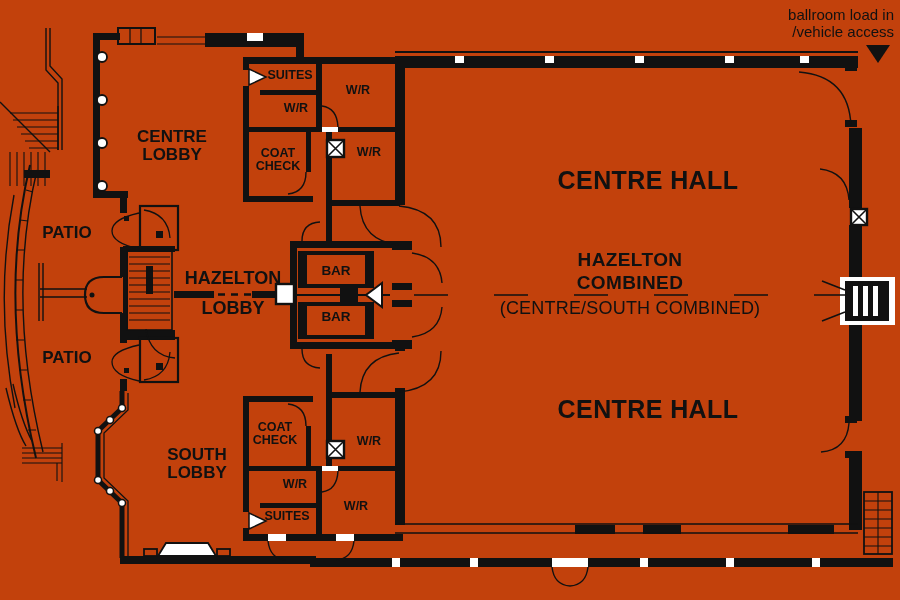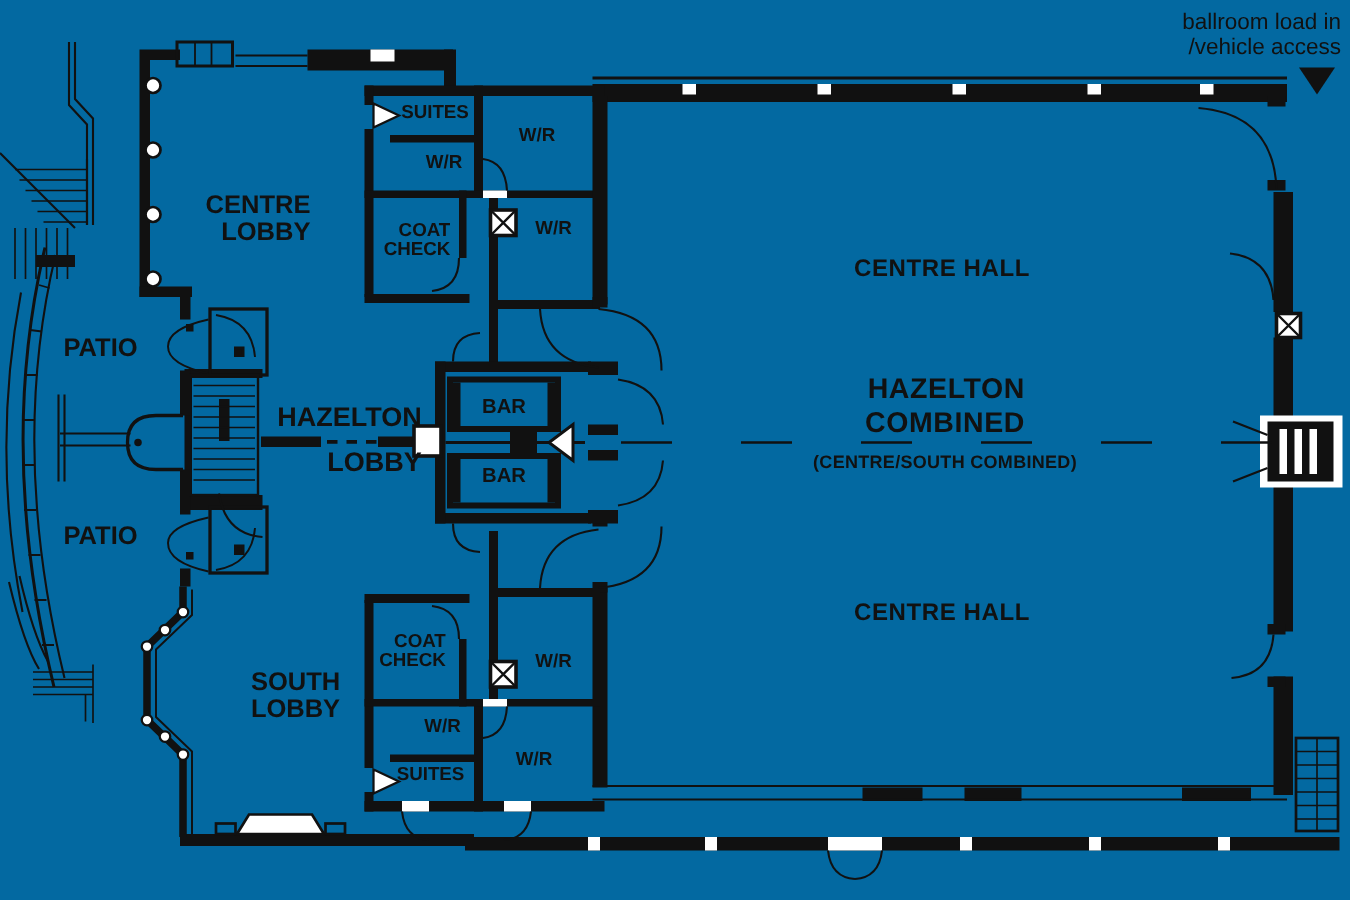--- a/index.html
+++ b/index.html
@@ -1,27 +1,27 @@
 <!DOCTYPE html>
 <html><head>
 <meta charset="utf-8">
 <style>
   html,body{margin:0;padding:0;background:#fff;}
   .plan{
-    position:relative;width:900px;height:600px;background:#0369a1;
+    position:relative;width:900px;height:600px;background:#c2410c;
     font-family:"Liberation Sans",sans-serif;color:#111;overflow:hidden;
   }
   .plan svg{position:absolute;left:0;top:0;}
   .lbl{
     position:absolute;transform:translate(-50%,-50%);
-    font-weight:700;text-align:right;white-space:nowrap;line-height:1;color:#111;
+    font-weight:700;text-align:center;white-space:nowrap;line-height:1;color:#111;
   }
-  .lbl-hall{font-size:16px;letter-spacing:.4px;}
+  .lbl-hall{font-size:25px;letter-spacing:.4px;margin-left:20px;}
   .lbl-hall2{font-size:19px;letter-spacing:.4px;line-height:23px;}
-  .lbl-sub{font-size:12px;font-weight:700;letter-spacing:.2px;}
+  .lbl-sub{font-size:18px;font-weight:400;letter-spacing:.2px;}
   .lbl-lobby{font-size:17px;line-height:18px;}
   .lbl-hazlobby{font-size:18px;line-height:30px;}
   .lbl-patio{font-size:17px;}
   .lbl-bar{font-size:13.5px;}
   .lbl-room{font-size:12.5px;}
   .lbl-room2{font-size:12.5px;line-height:13px;}
   .note{
     position:absolute;right:6px;top:6px;text-align:right;
     font-size:15px;line-height:17px;font-weight:400;color:#111;
   }

